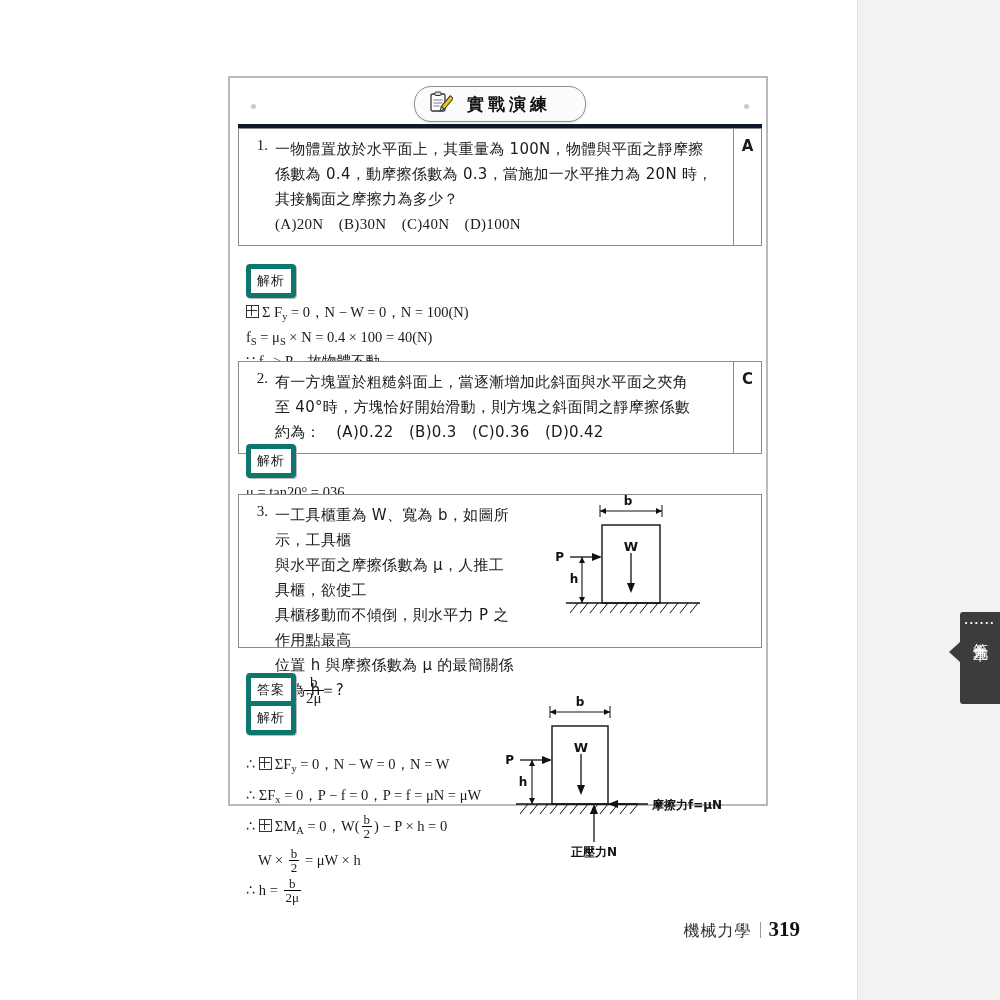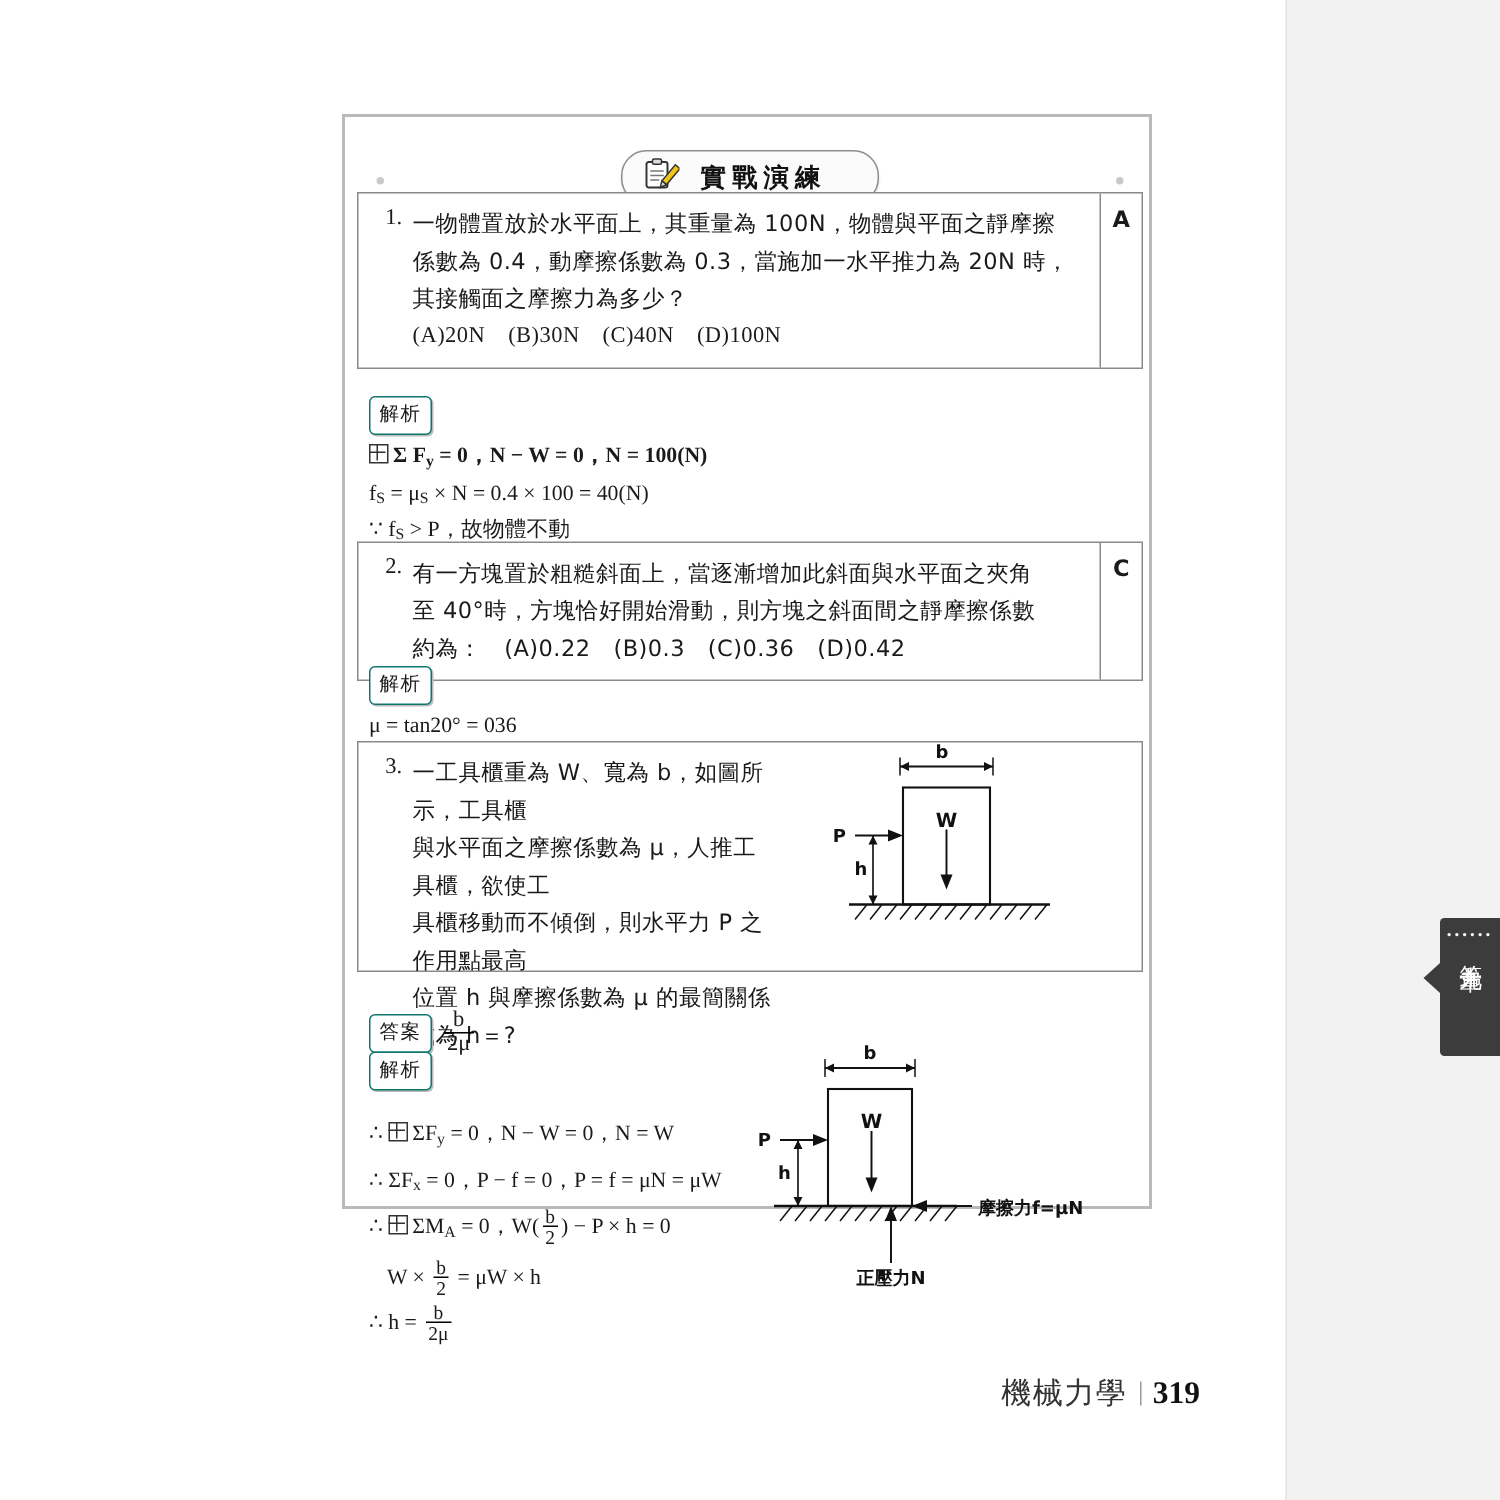--- a/index.html
+++ b/index.html
@@ -84,21 +84,21 @@
   }
   .panel-inner {
     position: absolute;
     left: 8px; top: 8px;
     width: 524px; height: 714px;
     box-sizing: border-box;
   }
   
   .header-bar {
     position: absolute;
-    left: 0; top: 16px;
+    left: 0; top: 2px;
     width: 524px;
     height: 36px;
     background: #ffffff;
     border-bottom: 4px solid #0f172a;
   }
   .header-dot {
     position: absolute;
     width: 5px; height: 5px;
     border-radius: 50%;
     background: #c9c9c9;
@@ -180,21 +180,21 @@
     box-sizing: border-box;
   }
   .q-choices {
     font-family: "Liberation Serif", serif;
     font-size: 15px;
   }
 
   
   .pill {
     display: inline-block;
-    border: 1px solid #0f766e;
+    border: 5px solid #0f766e;
     border-radius: 4px;
     padding: 1px 6px 2px 6px;
     font-family: "DejaVu Sans", sans-serif;
     font-size: 13px;
     letter-spacing: 1px;
     background: #fff;
     box-shadow: 1px 1px 0 #bbb;
   }
 
   .sol {
@@ -244,21 +244,21 @@
   }
 
   .footer {
     position: absolute;
     right: 200px;
     bottom: 58px;
     display: flex;
     align-items: baseline;
     font-family: "DejaVu Sans", sans-serif;
   }
-  .footer .label { font-size: 20px; color:#333; letter-spacing:1px; }
+  .footer .label { font-size: 16px; color:#333; letter-spacing:1px; }
   .footer .bar { width:1px; height:16px; background:#999; margin:0 8px; position:relative; top:2px;}
   .footer .pageno { font-family:"Liberation Serif", serif; font-size: 21px; font-weight: bold; color:#111;text-align:center; }
   svg { display:block; }
 </style>
 </head>
 <body>
 
 <div class="page">
 
   <div class="right-strip"></div>
@@ -303,21 +303,21 @@
             <div class="q-choices">(A)20N　(B)30N　(C)40N　(D)100N</div>
           </div>
           <div class="q-ans">A</div>
         </div>
       </div>
 
       <div class="sol" style="top:178px;">
         <div style="padding-left:8px;">
           <span class="pill">解析</span>
         </div>
-        <div class="line" style="margin-top:4px;font-weight:bold;">
+        <div class="line" style="margin-top:4px;">
           <span class="boxsym"></span>Σ F<span class="sub">y</span> = 0，N − W = 0，N = 100(N)
         </div>
         <div class="line">
           f<span class="sub">S</span> = μ<span class="sub">S</span> × N = 0.4 × 100 = 40(N)
         </div>
         <div class="line">
           ∵ f<span class="sub">S</span> &gt; P，故物體不動
         </div>
         <div class="line">
           ∴ f = P = 20(N)

